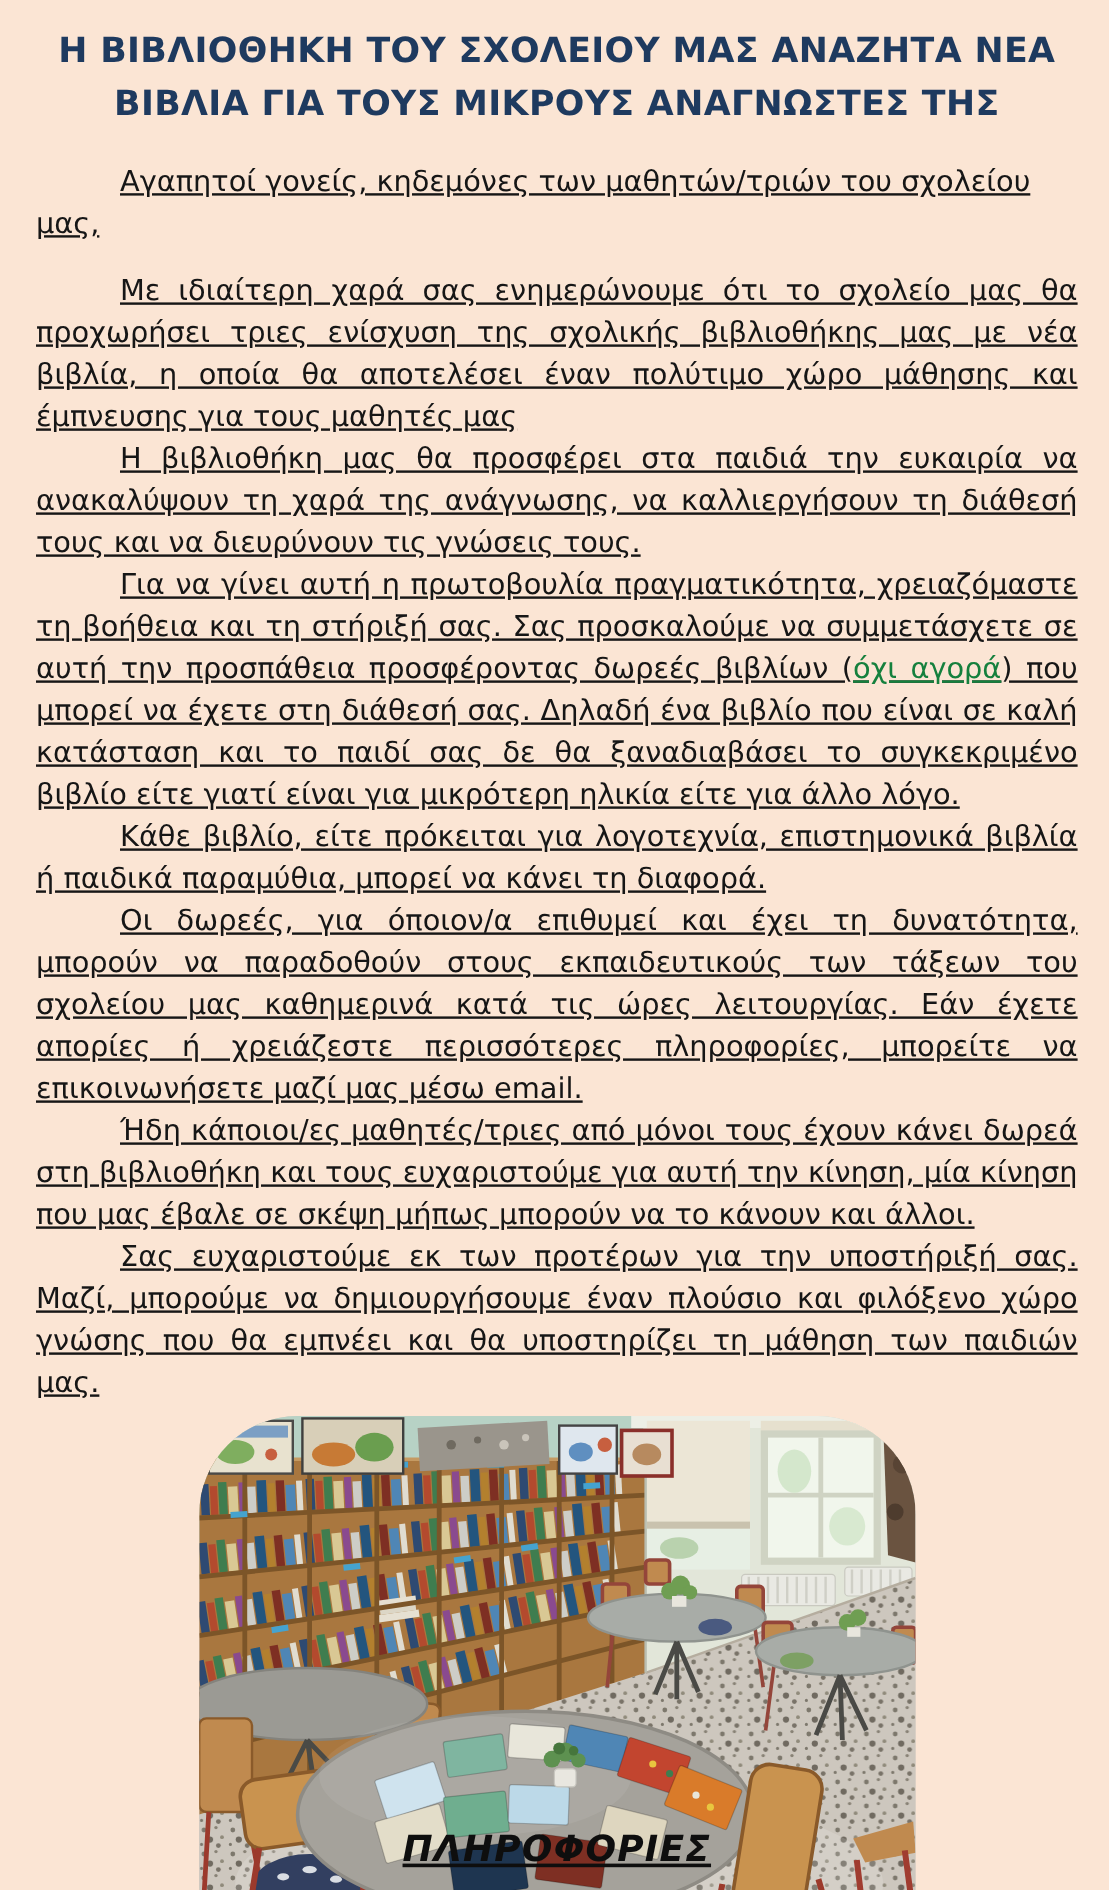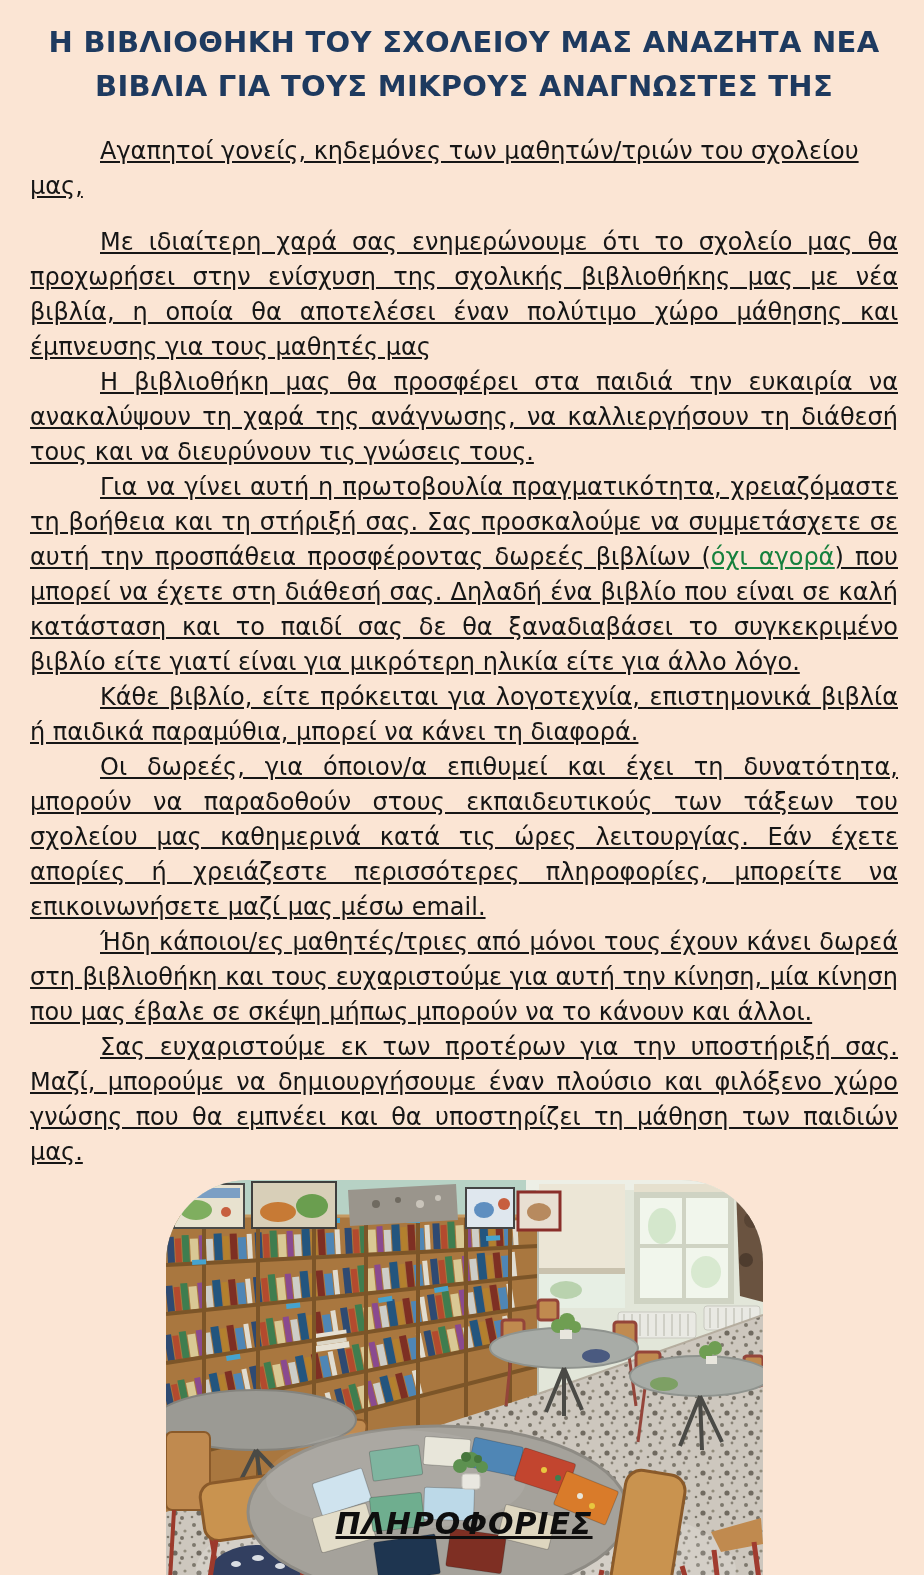--- a/index.html
+++ b/index.html
@@ -16,36 +16,36 @@
   .body-text{font-size:24px;line-height:35px;color:#161616;text-align:justify;text-decoration:underline;}
   .body-text p{margin:0;text-indent:70px;}
   p.salutation{margin-bottom:21px;text-align:left;}
   .red-link{color:#15803d;text-decoration:underline;}
   .photo-wrap{
     position:relative;width:597px;height:473px;margin:10px auto 0;
     border-radius:82px;overflow:hidden;background:#cdc7be;
   }
   .photo-wrap svg{display:block;}
   .info-link{
-    position:absolute;left:0;right:0;top:326px;text-align:center;
+    position:absolute;left:0;right:0;top:344px;text-align:center;
     font-size:30px;font-weight:700;font-style:italic;color:#0e0e0e;
     text-decoration:underline;text-decoration-thickness:3px;letter-spacing:1px;
     cursor:pointer;
   }
 </style>
 </head>
 <body>
 
 <div class="page">
 
   <div class="title">Η ΒΙΒΛΙΟΘΗΚΗ ΤΟΥ ΣΧΟΛΕΙΟΥ ΜΑΣ ΑΝΑΖΗΤΑ ΝΕΑ ΒΙΒΛΙΑ ΓΙΑ ΤΟΥΣ ΜΙΚΡΟΥΣ ΑΝΑΓΝΩΣΤΕΣ ΤΗΣ</div>
 
   <div class="body-text">
     <p class="salutation">Αγαπητοί γονείς, κηδεμόνες των μαθητών/τριών του σχολείου μας,</p>
-    <p>Με ιδιαίτερη χαρά σας ενημερώνουμε ότι το σχολείο μας θα προχωρήσει στην ενίσχυση της σχολικής βιβλιοθήκης μας με νέα βιβλία, η οποία θα αποτελέσει έναν πολύτιμο χώρο μάθησης και έμπνευσης για τους μαθητές μας</p>
+    <p>Με ιδιαίτερη χαρά σας ενημερώνουμε ότι το σχολείο μας θα προχωρήσει τριες ενίσχυση της σχολικής βιβλιοθήκης μας με νέα βιβλία, η οποία θα αποτελέσει έναν πολύτιμο χώρο μάθησης και έμπνευσης για τους μαθητές μας</p>
     <p>Η βιβλιοθήκη μας θα προσφέρει στα παιδιά την ευκαιρία να ανακαλύψουν τη χαρά της ανάγνωσης, να καλλιεργήσουν τη διάθεσή τους και να διευρύνουν τις γνώσεις τους.</p>
     <p><span>Για να γίνει αυτή η πρωτοβουλία πραγματικότητα, χρειαζόμαστε τη βοήθεια και τη στήριξή σας. Σας προσκαλούμε να συμμετάσχετε σε αυτή την προσπάθεια προσφέροντας δωρεές βιβλίων (</span><span class="red-link">όχι αγορά</span><span>) που μπορεί να έχετε στη διάθεσή σας. Δηλαδή ένα βιβλίο που είναι σε καλή κατάσταση και το παιδί σας δε θα ξαναδιαβάσει το συγκεκριμένο βιβλίο είτε γιατί είναι για μικρότερη ηλικία είτε για άλλο λόγο.</span></p>
     <p>Κάθε βιβλίο, είτε πρόκειται για λογοτεχνία, επιστημονικά βιβλία ή παιδικά παραμύθια, μπορεί να κάνει τη διαφορά.</p>
     <p>Οι δωρεές, για όποιον/α επιθυμεί και έχει τη δυνατότητα, μπορούν να παραδοθούν στους εκπαιδευτικούς των τάξεων του σχολείου μας καθημερινά κατά τις ώρες λειτουργίας. Εάν έχετε απορίες ή χρειάζεστε περισσότερες πληροφορίες, μπορείτε να επικοινωνήσετε μαζί μας μέσω email.</p>
     <p>Ήδη κάποιοι/ες μαθητές/τριες από μόνοι τους έχουν κάνει δωρεά στη βιβλιοθήκη και τους ευχαριστούμε για αυτή την κίνηση, μία κίνηση που μας έβαλε σε σκέψη μήπως μπορούν να το κάνουν και άλλοι.</p>
     <p>Σας ευχαριστούμε εκ των προτέρων για την υποστήριξή σας. Μαζί, μπορούμε να δημιουργήσουμε έναν πλούσιο και φιλόξενο χώρο γνώσης που θα εμπνέει και θα υποστηρίζει τη μάθηση των παιδιών μας.</p>
   </div>
 
   <div class="photo-wrap">
     <svg viewBox="0 0 597 473" width="597" height="473" role="img">

